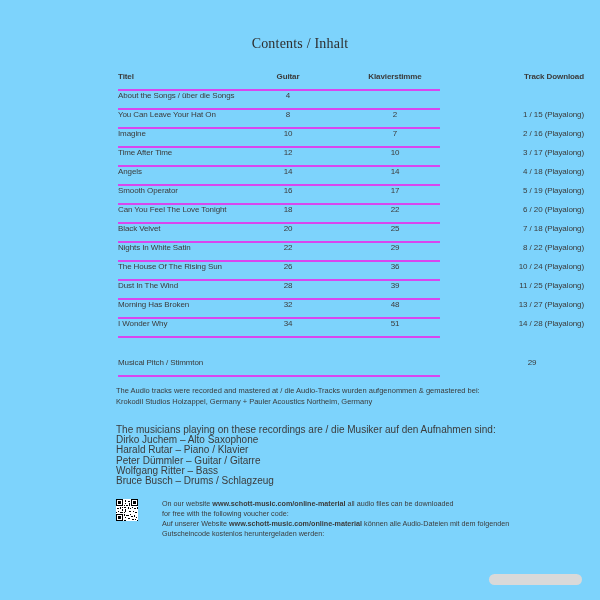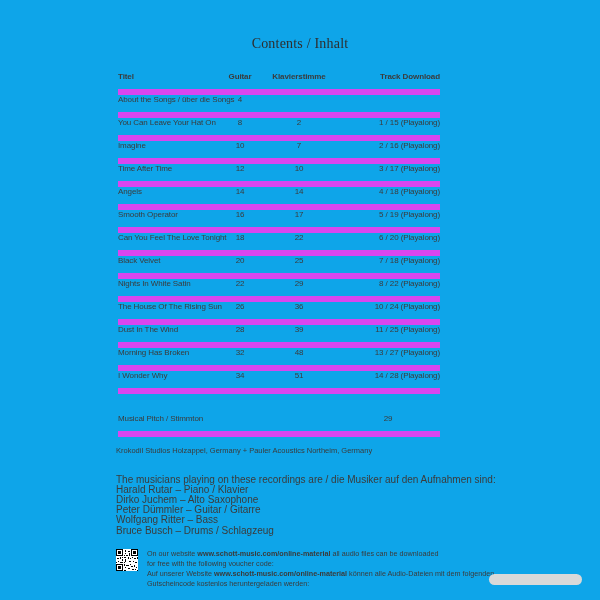--- a/index.html
+++ b/index.html
@@ -1,42 +1,42 @@
 <!DOCTYPE html>
 <html><head>
 <meta charset="utf-8">
 <style>
   * { margin:0; padding:0; box-sizing:border-box; }
   html,body { background:#ffffff; }
   .canvas {
-    position:relative; width:600px; height:600px; background:#0ea5e9;
+    position:relative; width:600px; height:600px; background:#7dd3fc;
     overflow:hidden; font-family:"Liberation Sans", sans-serif; color:#3b3b3b;
   }
   .page { position:absolute; left:116px; top:0; width:368px; }
   .title {
     margin-top:36px; text-align:center;
     font-family:"Liberation Serif", serif; font-size:14px; color:#2e2e2e;
     letter-spacing:0.2px;
   }
   .toc { margin-top:20px; margin-left:2px; width:322px; font-size:8px; letter-spacing:-0.1px; }
   .thead-row, .trow, .pitch-row {
     display:grid; grid-template-columns:100px 44px 74px 104px;
-    align-items:end; border-bottom:6px solid #d946ef; padding-bottom:17px;
+    align-items:end; border-bottom:2px solid #d946ef; padding-bottom:17px;gap:48px;
   }
   .thead-row { height:15px; font-weight:bold; }
   .trow { height:18px; }
   .pitch-row { height:18px; margin-top:20px; }
   .c-t { white-space:nowrap; overflow:visible; }
   .c-s { text-align:center; }
   .c-k { text-align:center; }
   .c-d { text-align:right; white-space:nowrap; }
   .recording { margin-top:9px; font-size:7.5px; line-height:10.5px; }
   .recording div, .musicians div { white-space:nowrap; }
   .musicians { margin-top:18px; font-size:10px; line-height:10.2px; }
-  .download { margin-top:13px; display:flex; gap:9px; font-size:7.2px; line-height:10px; }
+  .download { margin-top:13px; display:flex; gap:24px; font-size:7.2px; line-height:10px; }
   .dl-lines div { white-space:nowrap; }
   .bold { font-weight:bold; }
   .qr { width:22px; height:22px; flex:0 0 22px; }
   .scrollbar {
     position:absolute; left:489px; top:574px; width:93px; height:11px;
     background:#d9d9d9; border-radius:6px;
   }
 </style>
 </head>
 <body>
@@ -135,27 +135,28 @@
 
       <div class="pitch-row">
         <span class="c-t">Musical Pitch / Stimmton</span>
         <span class="c-s"></span>
         <span class="c-k"></span>
         <span class="c-k">29</span>
       </div>
     </div>
 
     <div class="recording">
+      <div>The Audio tracks were recorded and mastered at / die Audio-Tracks wurden aufgenommen &amp; gemastered bei:</div>
       <div>Krokodil Studios Holzappel, Germany + Pauler Acoustics Northeim, Germany</div>
     </div>
 
     <div class="musicians">
       <div>The musicians playing on these recordings are / die Musiker auf den Aufnahmen sind:</div>
+      <div>Dirko Juchem – Alto Saxophone</div>
       <div>Harald Rutar – Piano / Klavier</div>
-      <div>Dirko Juchem – Alto Saxophone</div>
       <div>Peter Dümmler – Guitar / Gitarre</div>
       <div>Wolfgang Ritter – Bass</div>
       <div>Bruce Busch – Drums / Schlagzeug</div>
     </div>
 
     <div class="download">
       <svg class="qr" viewBox="0 0 21 21" shape-rendering="crispEdges" aria-hidden="true">
         <rect width="21" height="21" fill="#ffffff"></rect>
         <rect x="0" y="0" width="7" height="7"></rect>
           <rect x="1" y="1" width="5" height="5" fill="#ffffff"></rect>

